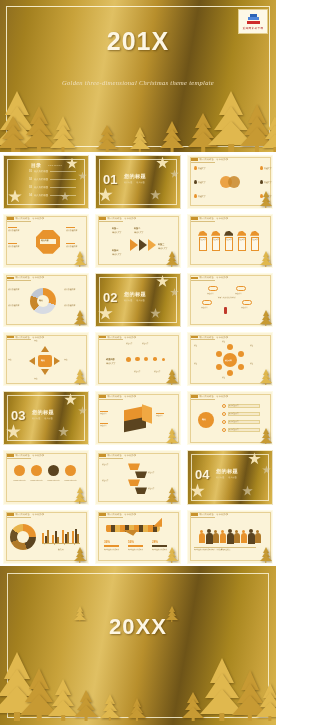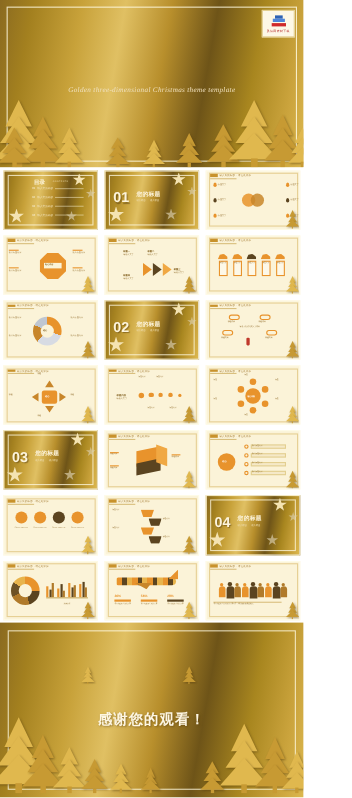--- a/index.html
+++ b/index.html
@@ -145,20 +145,21 @@
 
     <div id="logo-box">
       <div class="logo-glyph">
         <i class="lg1"></i>
           <i class="lg2"></i>
           <i class="lg3"></i>
       </div>
       <div class="logo-text">觅知网素材下载</div>
     </div>
 
+    <div id="title-year">201X</div>
     <div id="title-sub">Golden three-dimensional Christmas theme template</div>
 
     <div id="header-trees">
         <div class="tree" style="left: -6px; bottom: 0px; width: 46px; height: 58px; z-index: 0;">
           <div class="layer" style="border-left-width: 12.65px; border-right-width: 12.65px; border-bottom-width: 24.36px; bottom: 37.12px;"></div>
           <div class="layer" style="border-left-width: 17.825px; border-right-width: 17.825px; border-bottom-width: 24.36px; bottom: 22.04px;"></div>
           <div class="layer" style="border-left-width: 23px; border-right-width: 23px; border-bottom-width: 24.36px; bottom: 6.96px;"></div>
           <div class="trunk" style="width: 5.52px; height: 8.12px;"></div>
         </div>
         <div class="tree dark" style="left: 22px; bottom: 0px; width: 34px; height: 44px; z-index: 1;">
@@ -823,21 +824,21 @@
             <div class="layer" style="border-left-width: 6px; border-right-width: 6px; border-bottom-width: 6.72px; bottom: 1.92px;"></div>
             <div class="trunk" style="width: 1.44px; height: 2.24px;"></div>
           </div>
         </div>
       </div>
       <div class="cell empty"></div>
     </div>
 
   <div id="footer" class="gold-bg">
     <div id="footer-border"></div>
-    <div id="footer-thanks">感谢您的观看！</div>
+    <div id="footer-year">20XX</div>
     <div id="footer-trees">
         <div class="tree" style="left: -8px; bottom: 4px; width: 50px; height: 66px; z-index: 0;">
           <div class="layer" style="border-left-width: 13.75px; border-right-width: 13.75px; border-bottom-width: 27.72px; bottom: 42.24px;"></div>
           <div class="layer" style="border-left-width: 19.375px; border-right-width: 19.375px; border-bottom-width: 27.72px; bottom: 25.08px;"></div>
           <div class="layer" style="border-left-width: 25px; border-right-width: 25px; border-bottom-width: 27.72px; bottom: 7.92px;"></div>
           <div class="trunk" style="width: 6px; height: 9.24px;"></div>
         </div>
         <div class="tree dark" style="left: 20px; bottom: 4px; width: 38px; height: 50px; z-index: 1;">
           <div class="layer" style="border-left-width: 10.45px; border-right-width: 10.45px; border-bottom-width: 21px; bottom: 32px;"></div>
           <div class="layer" style="border-left-width: 14.725px; border-right-width: 14.725px; border-bottom-width: 21px; bottom: 19px;"></div>

